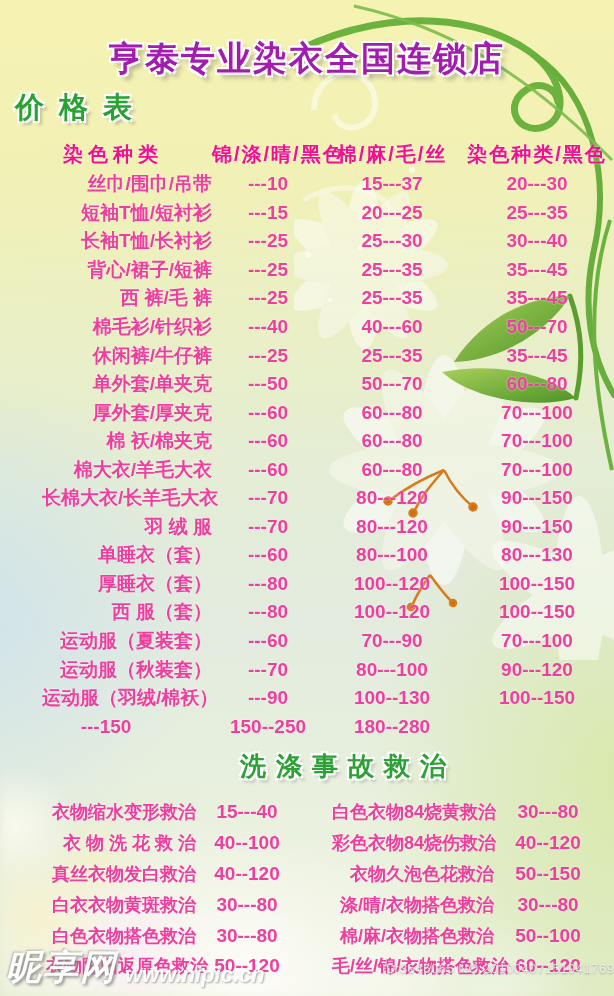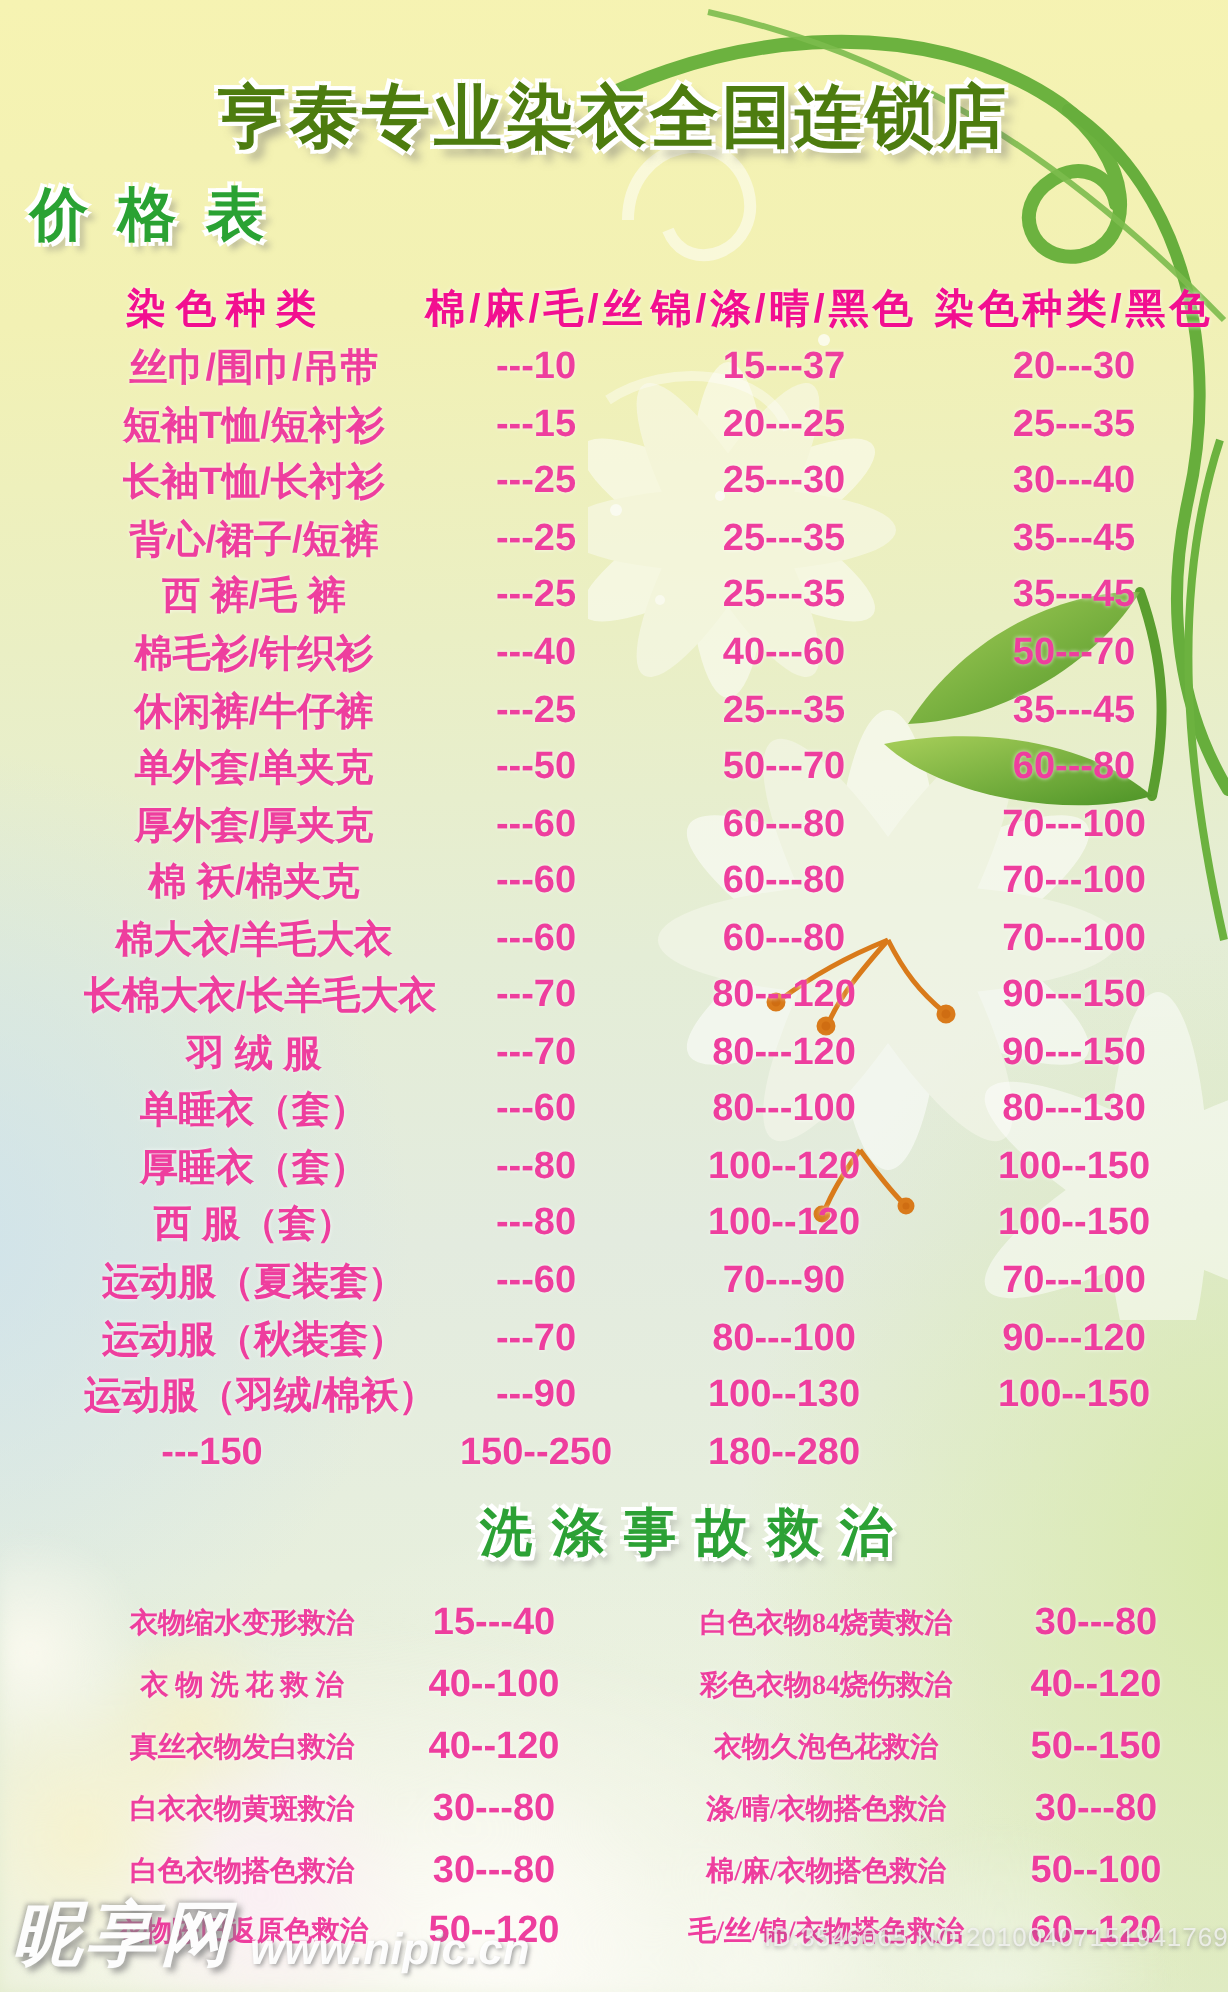--- a/index.html
+++ b/index.html
@@ -25,56 +25,56 @@
       radial-gradient(circle 90px at 250px 230px, rgba(253,252,248,.9), rgba(253,252,248,0)),
       radial-gradient(circle 70px at 370px 240px, rgba(246,248,238,.85), rgba(246,248,238,0)),
       radial-gradient(circle 85px at 500px 250px, rgba(240,246,232,.7), rgba(240,246,232,0)),
       radial-gradient(ellipse 320px 150px at 25% 85%, rgba(252,250,244,.85), rgba(252,250,244,0));
     filter: blur(4px);
   }
   .vine{ position:absolute; top:0; right:0; width:320px; height:660px; pointer-events:none; }
 
   .title{
     position:absolute; top:36px; left:0; width:100%; margin:0; text-align:center;
-    font-size:34px; font-weight:bold; letter-spacing:2px; color:#4d7c0f;
+    font-size:34px; font-weight:bold; letter-spacing:2px; color:#a21caf;
     text-shadow:2px 2px 0 #fff,-2px -2px 0 #fff,2px -2px 0 #fff,-2px 2px 0 #fff,5px 5px 4px rgba(110,110,110,.5);
     white-space:nowrap;
   }
   .subtitle{
     position:absolute; top:88px; left:0; width:100%; margin:0; text-align:left;
     font-size:29px; font-weight:bold; letter-spacing:15px; text-indent:15px; color:#2aa233;
     text-shadow:2px 2px 0 #fff,-2px -2px 0 #fff,2px -2px 0 #fff,-2px 2px 0 #fff,4px 4px 3px rgba(120,120,120,.45);
     white-space:nowrap;
   }
   .table{ position:absolute; top:138px; left:0; width:518px; }
   .trow{
     display:grid; grid-template-columns:212px 112px 136px 154px;
     height:28.55px; align-items:center; white-space:nowrap;
   }
   .trow .c{ text-align:center; color:#ee3e9e; font-size:19px; font-weight:bold;
             text-shadow:0 0 2px rgba(255,255,255,.75); }
-  .trow .name{ text-align:center; padding-left:42px; }
+  .trow .name{ text-align:right; padding-left:42px; }
   .thead{ height:32px; }
   .thead .c{ color:#f20f90; font-size:20px; letter-spacing:2px; }
   .thead .name{ text-align:center; padding-left:14px; letter-spacing:5px; }
 
   .section-title{
     position:absolute; top:749px; left:0; width:100%; margin:0; text-align:center;
     font-size:26px; font-weight:bold; letter-spacing:10px; text-indent:10px; color:#2ca135;
     text-shadow:2px 2px 0 #fff,-2px -2px 0 #fff,2px -2px 0 #fff,-2px 2px 0 #fff,3px 4px 3px rgba(120,120,120,.4);
     white-space:nowrap;
     padding-left:36px;
   }
   .accident{ position:absolute; top:797px; left:0; width:614px; }
   .arow{
     display:grid; grid-template-columns:150px 90px 28px 162px 96px; column-gap:6px;
     padding-left:46px; height:30.8px; align-items:center; white-space:nowrap;
   }
   .arow span{ color:#ee3e9e; font-weight:bold; text-shadow:0 0 2px rgba(255,255,255,.75); }
-  .alabel{ font-size:14px; text-align:center;font-family:Liberation Serif, serif; }
+  .alabel{ font-size:18px; text-align:right; }
   .aprice{ font-size:19px; text-align:center; }
 
   .wm-logo{
     position:absolute; left:6px; top:944px; display:flex; align-items:flex-end; gap:8px;
   }
   .wm-cn{
     font-size:35px; font-weight:bold; font-style:italic; color:#fdfdfd; letter-spacing:2px;
     text-shadow:2px 2px 3px rgba(130,130,130,.8),-1px -1px 2px rgba(130,130,130,.5);
   }
   .wm-url{
@@ -152,22 +152,22 @@
     <path d="M 160 362 C 190 315, 240 295, 276 296 C 255 330, 210 360, 160 362 Z" fill="url(#lg)"></path>
     <path d="M 148 372 C 200 362, 252 372, 282 398 C 240 410, 176 398, 148 372 Z" fill="url(#lg)"></path>
   </svg>
 
   <h1 class="title">亨泰专业染衣全国连锁店</h1>
   <h2 class="subtitle">价格表</h2>
 
   <div class="table">
     <div class="trow thead">
       <span class="c name">染色种类</span>
+      <span class="c">锦/涤/晴/黑色</span>
       <span class="c">棉/麻/毛/丝</span>
-      <span class="c">锦/涤/晴/黑色</span>
       <span class="c">染色种类/黑色</span>
     </div>
     <div id="table-body">
         <div class="trow">
           <span class="c name">丝巾/围巾/吊带</span>
           <span class="c">---10</span>
           <span class="c">15---37</span>
           <span class="c">20---30</span>
         </div>
         <div class="trow">

